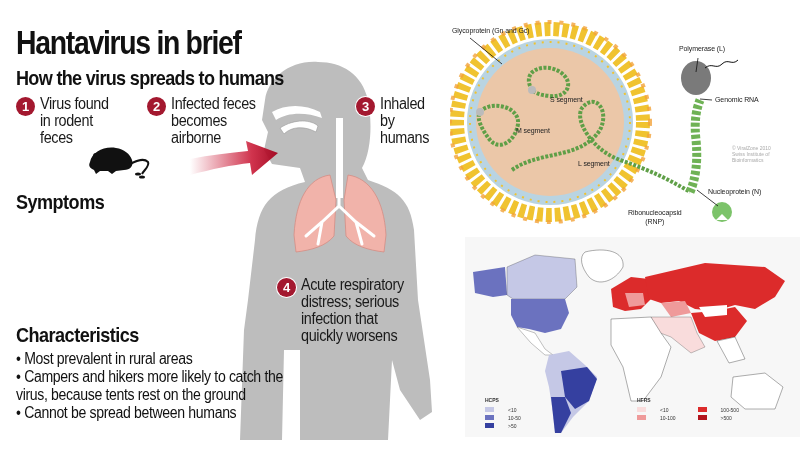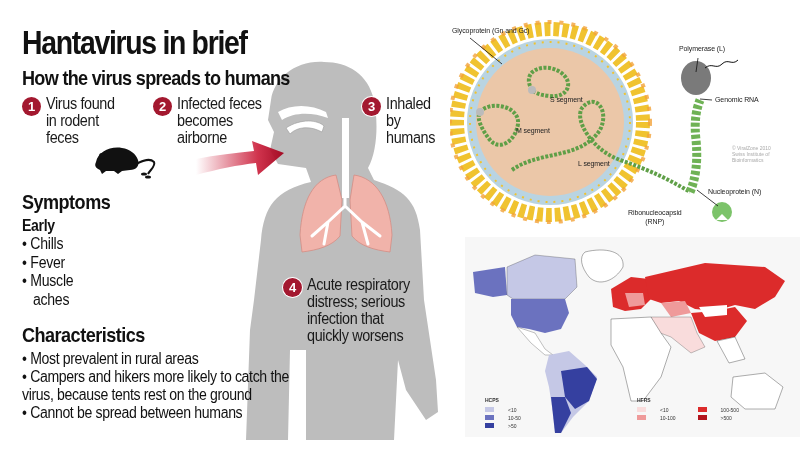--- a/index.html
+++ b/index.html
@@ -1,20 +1,20 @@
 <!DOCTYPE html>
 <html><head>
 <meta charset="utf-8">
 <style>
   * { box-sizing: border-box; margin: 0; padding: 0; }
   html, body { width: 800px; height: 450px; overflow: hidden; background: #ffffff; }
   body { position: relative; font-family: "Liberation Sans", "DejaVu Sans", sans-serif; color: #111; }
 
   
-  .infographic { position: absolute; left: 6px; top: 0; width: 450px; height: 366px; }
+  .infographic { position: absolute; left: 0; top: 0; width: 450px; height: 366px; }
   .body-silhouette { position: absolute; left: 0; top: 0; }
 
   .title { position: absolute; left: 16px; top: 26px; font-size: 33px; font-weight: 700;
            letter-spacing: -1.5px; transform: scaleX(0.86); transform-origin: left top; line-height: 1; }
   .subtitle { position: absolute; left: 16px; top: 67px; font-size: 21px; font-weight: 700;
               letter-spacing: -0.8px; transform: scaleX(0.86); transform-origin: left top; line-height: 1; }
 
   .step { position: absolute; display: flex; align-items: flex-start; }
   .badge { width: 19px; height: 19px; border-radius: 50%; background: #a3182f; color: #fff;
            font-size: 13px; font-weight: 700; display: flex; align-items: center; justify-content: center;
@@ -124,29 +124,20 @@
         <stop offset="0" stop-color="#c8102e" stop-opacity="0"></stop>
         <stop offset="0.7" stop-color="#c8102e" stop-opacity="0.85"></stop>
         <stop offset="1" stop-color="#a30d26"></stop>
       </linearGradient>
     </defs>
     <path d="M0,24 C20,20 40,18 58,16 L56,6 L88,18 L62,40 L60,28 C42,30 22,34 0,40 Z" fill="url(#arrowGrad)"></path>
   </svg>
 
   <div class="section-heading" id="symptoms-heading">Symptoms</div>
 
-  <div class="sym-col" id="sym-early">
-    <div class="sym-col-head">Early</div>
-    <ul class="sym-list">
-      <li>• Chills</li>
-      <li>• Fever</li>
-      <li>• Muscle</li>
-      <li style="white-space:pre">   aches</li>
-    </ul>
-  </div>
 
 
   <div class="section-heading" id="characteristics-heading">Characteristics</div>
   <ul class="char-list">
     <li>• Most prevalent in rural areas</li>
     <li>• Campers and hikers more likely to catch the virus, because tents rest on the ground</li>
     <li>• Cannot be spread between humans</li>
   </ul>
 </div>
 

